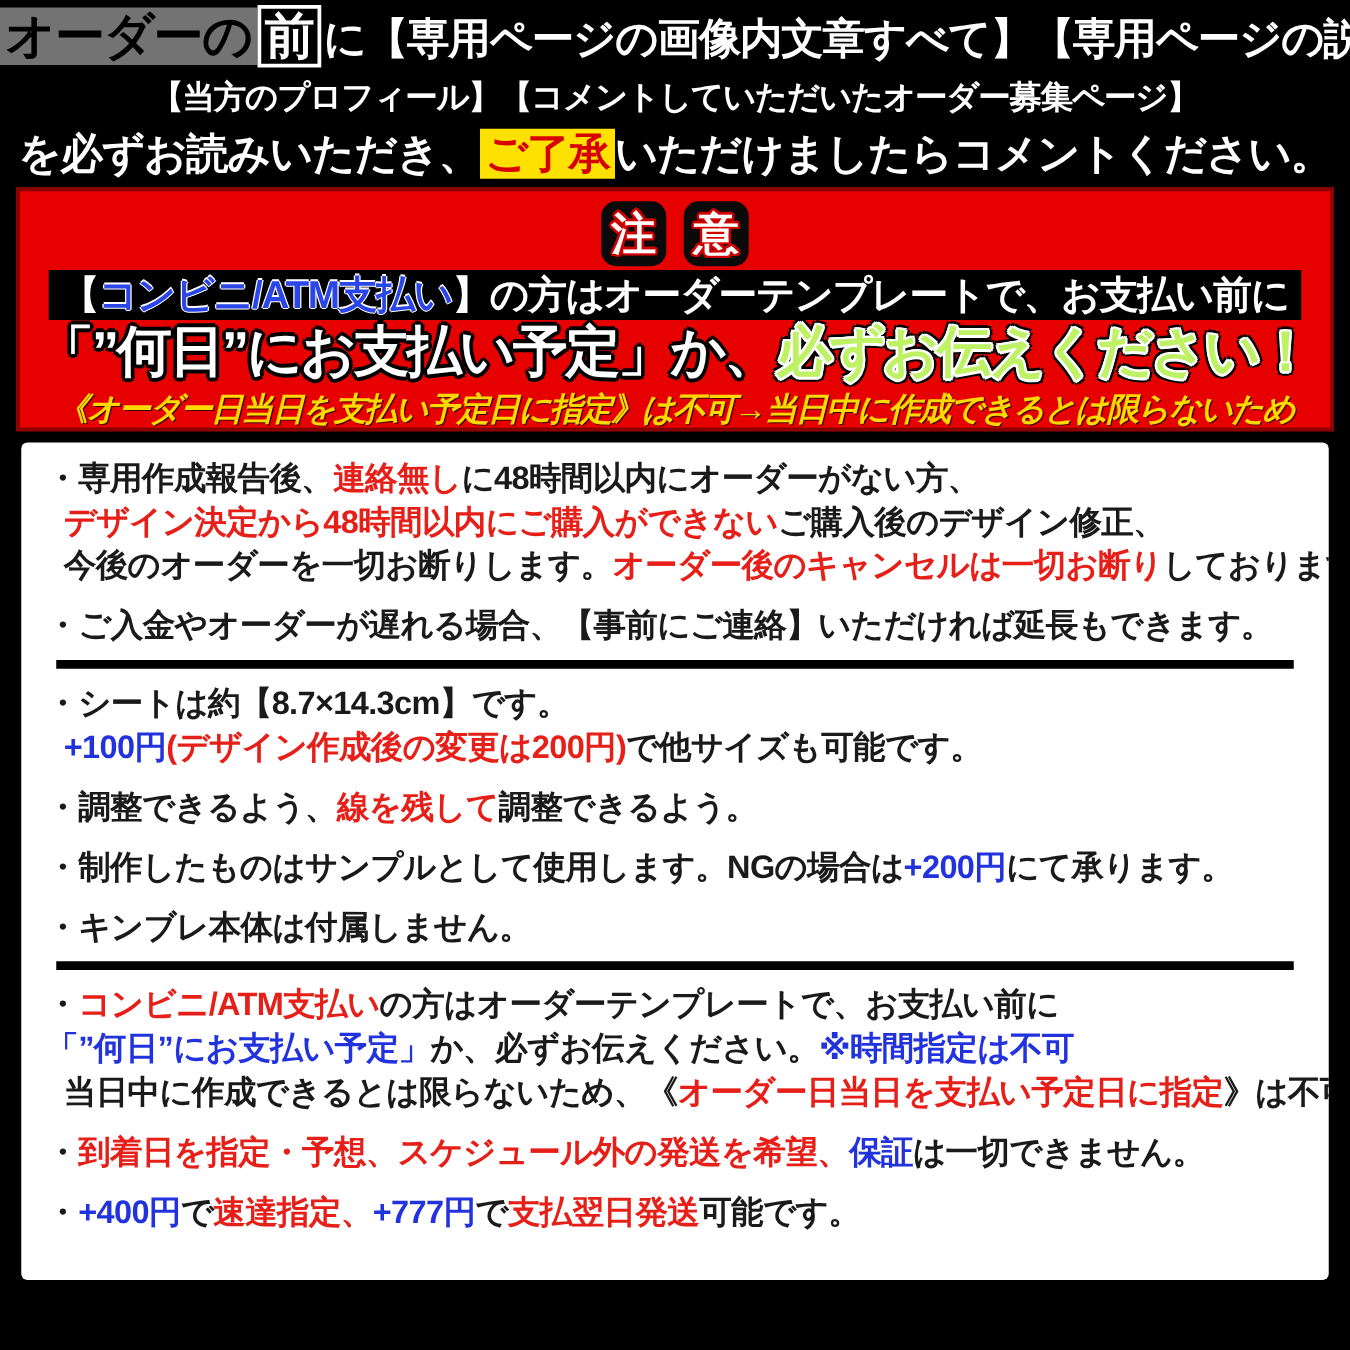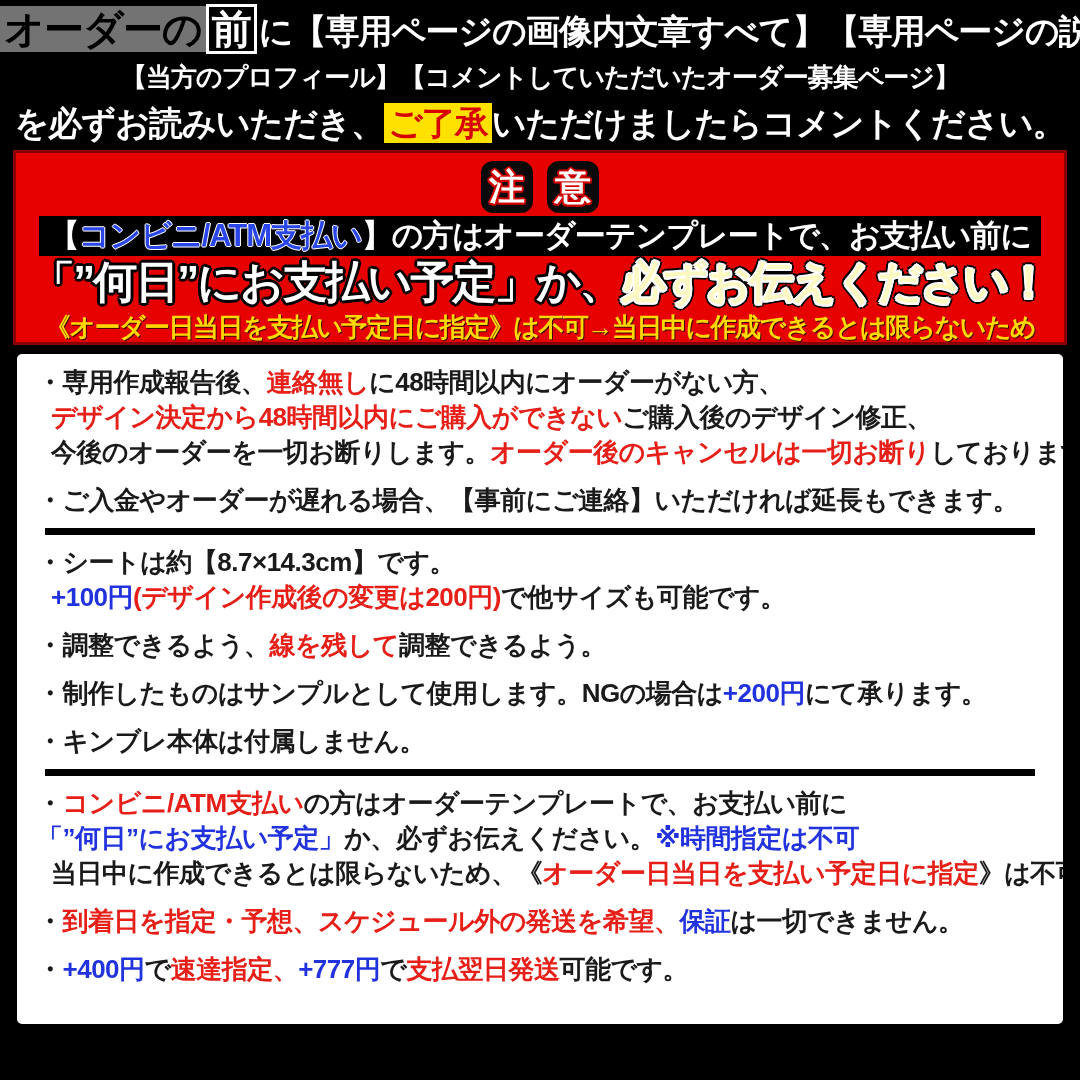--- a/index.html
+++ b/index.html
@@ -25,27 +25,27 @@
          text-shadow:2px 0 #d00000,-2px 0 #d00000,0 2px #d00000,0 -2px #d00000,
                      1.5px 1.5px #d00000,-1.5px -1.5px #d00000,1.5px -1.5px #d00000,-1.5px 1.5px #d00000;}
   .n-line1{margin-top:3px;}
   .n-band{display:inline-block;background:#000;padding:1px 10px;font-size:31px;line-height:38px;
           color:#fff;white-space:nowrap;letter-spacing:-1px;}
   .n-band .n-blue{color:#2b46e8;
           text-shadow:1px 0 #fff,-1px 0 #fff,0 1px #fff,0 -1px #fff;}
   .n-line2{font-size:44px;line-height:52px;font-weight:900;white-space:nowrap;letter-spacing:-2px;color:#fff;
           text-shadow:3px 0 #000,-3px 0 #000,0 3px #000,0 -3px #000,
                       2px 2px #000,-2px -2px #000,2px -2px #000,-2px 2px #000;}
-  .n-line2 .n2-blue{color:#fef9c3;
+  .n-line2 .n2-blue{color:#bef264;
           text-shadow:2px 0 #fff,-2px 0 #fff,0 2px #fff,0 -2px #fff,
                       1.5px 1.5px #fff,-1.5px -1.5px #fff,1.5px -1.5px #fff,-1.5px 1.5px #fff,
                       4px 0 #000,-4px 0 #000,0 4px #000,0 -4px #000,
                       3px 3px #000,-3px -3px #000,3px -3px #000,-3px 3px #000;}
   .n-line3{margin-top:3px;font-size:26px;line-height:32px;color:#ffd800;font-weight:900;
-           white-space:nowrap;letter-spacing:-1.5px;text-shadow:1px 1px 0 #400000;}
+           white-space:nowrap;letter-spacing:-1.5px;text-shadow:1px 1px 0 #400000;font-style:italic;}
   
   .panel{margin:9px 17px 0;background:#ffffff;border-radius:5px;padding:11px 20px;height:648px;
          color:#1a1a1a;overflow:hidden;}
   .line{font-size:26px;line-height:35px;white-space:nowrap;letter-spacing:-0.5px;font-weight:600;}
   .indent{padding-left:14px;}
   .gap{margin-top:13px;}
   .red{color:#e62019;font-weight:800;text-align:right;}
   .blue{color:#2233dd;font-weight:800;}
   .divider{height:7px;background:#000;margin:10px 8px;}
 </style>

